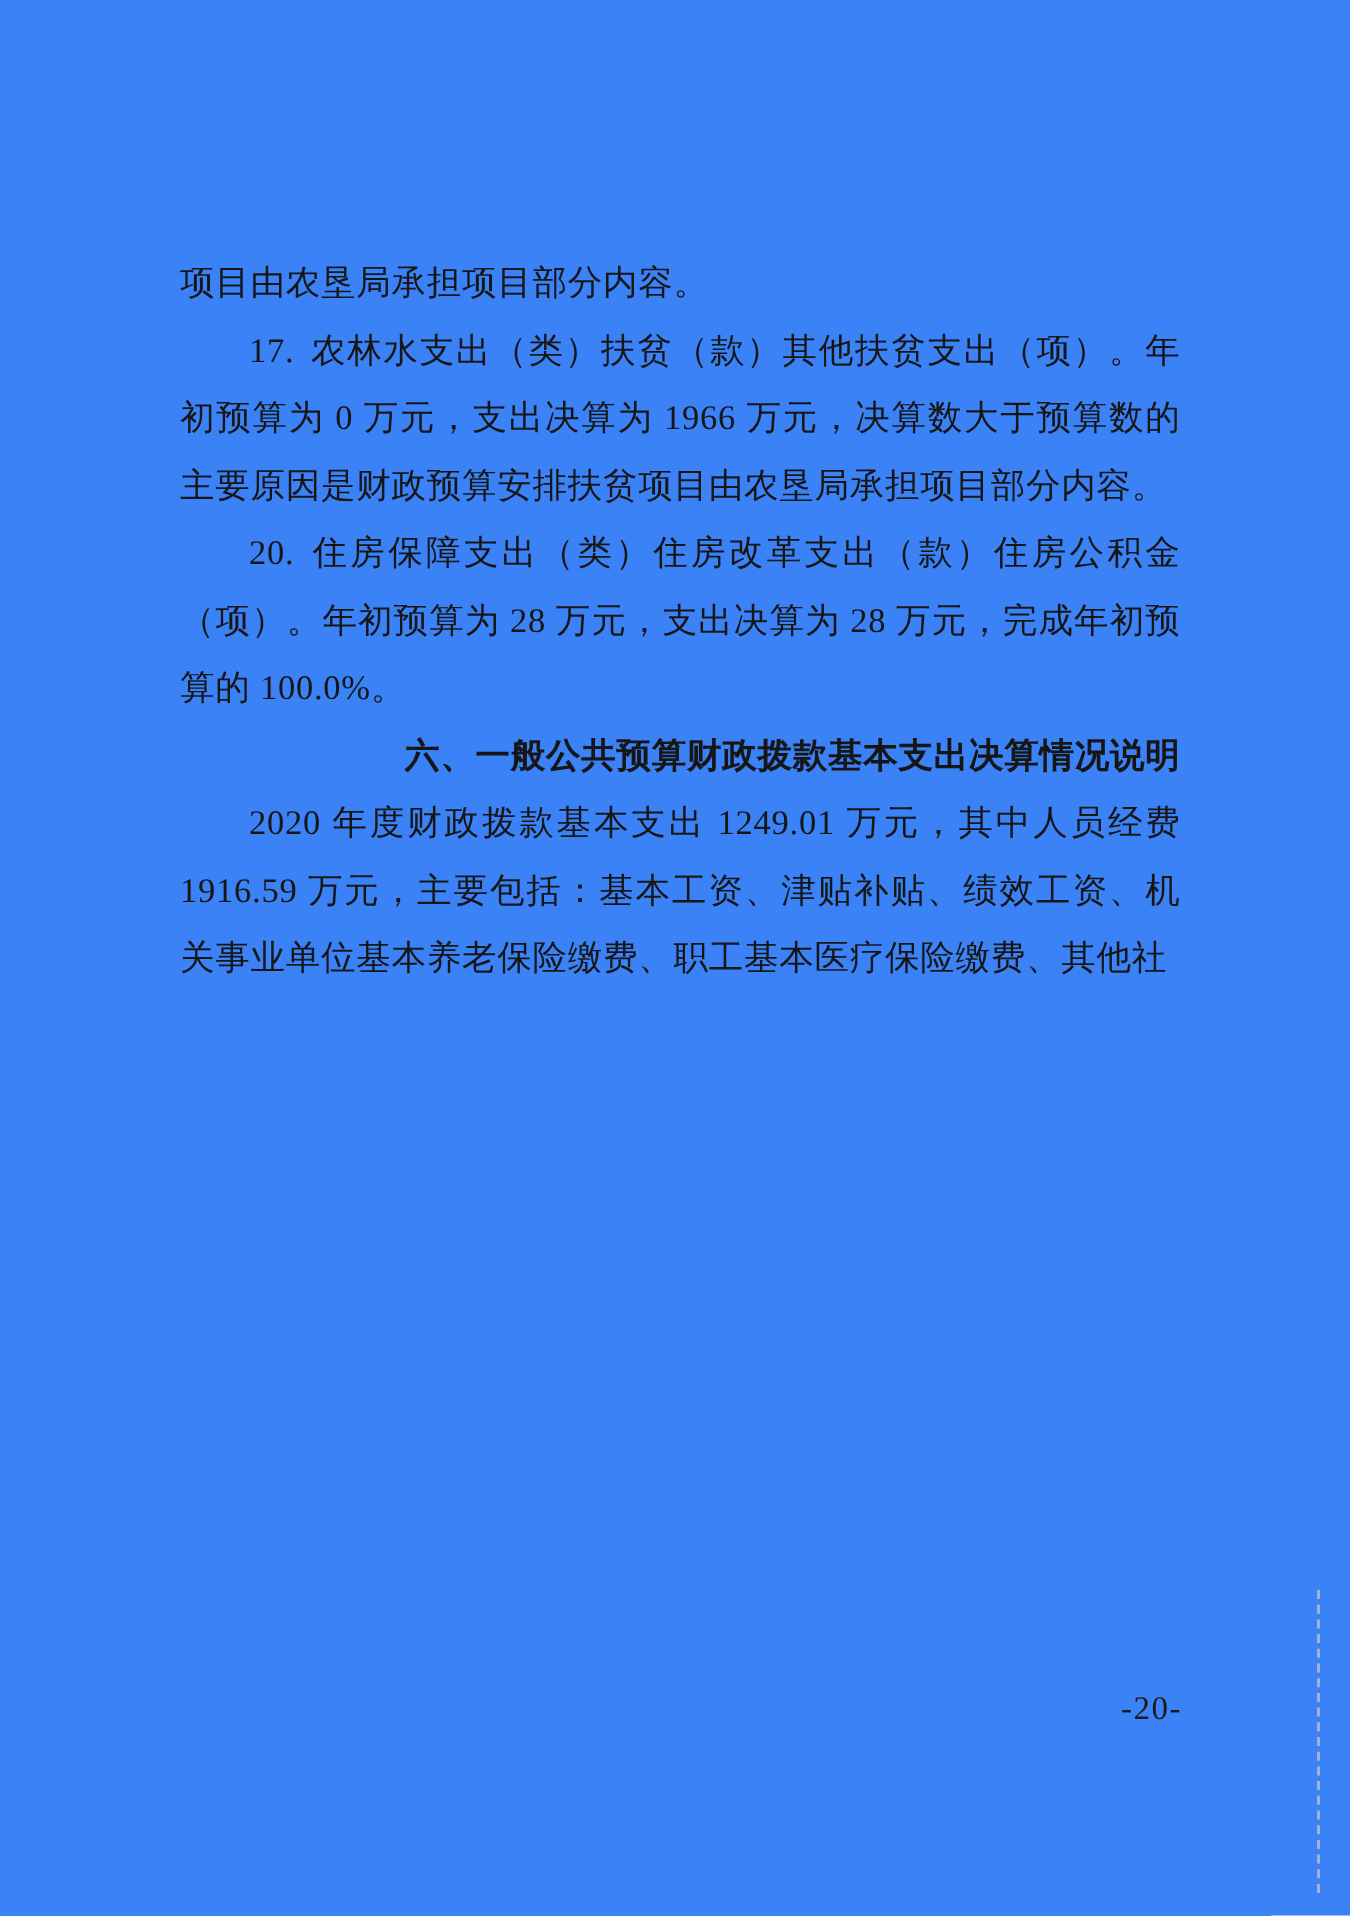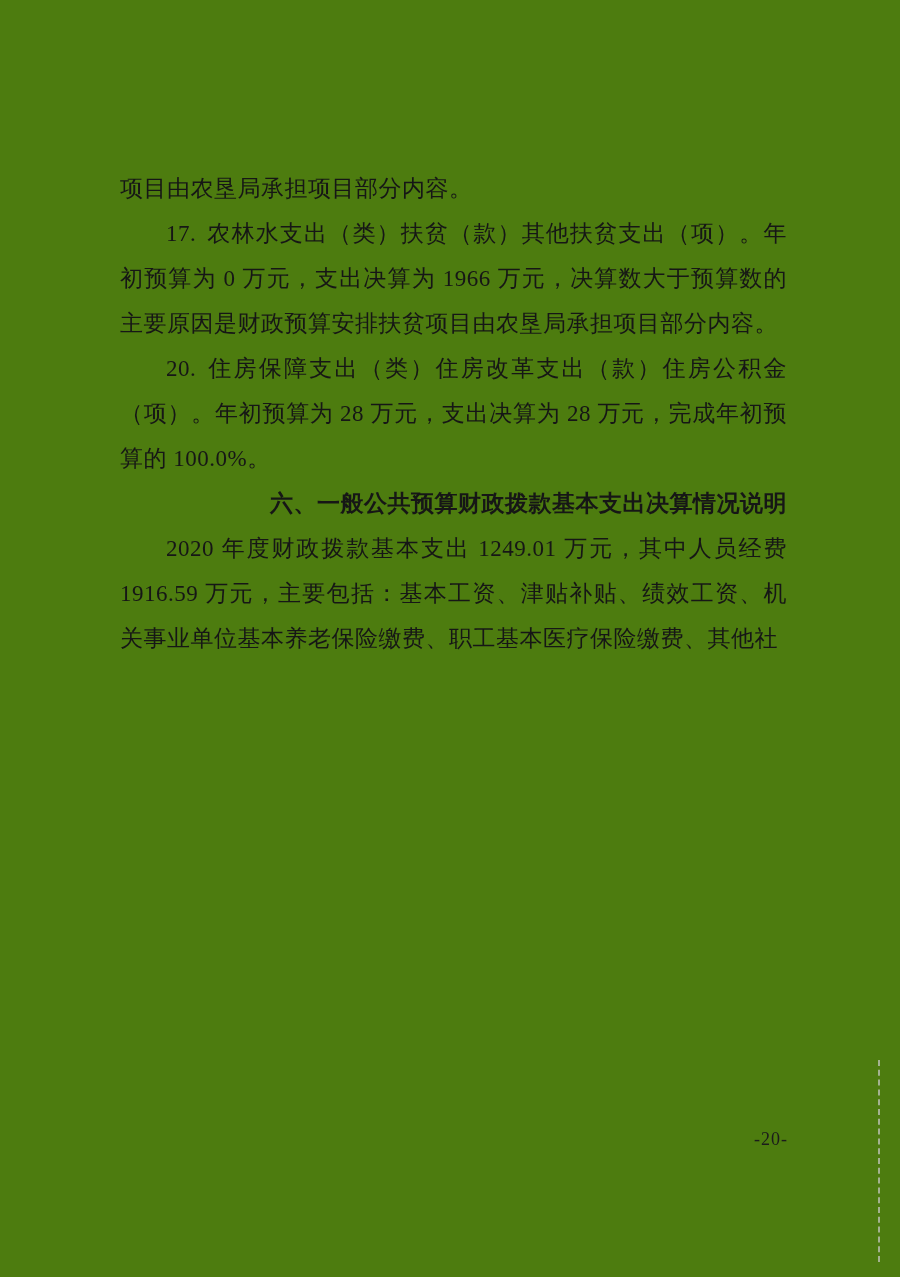--- a/index.html
+++ b/index.html
@@ -5,21 +5,21 @@
   html, body {
     margin: 0;
     padding: 0;
     background: #e8e8e8;
   }
   .page {
     position: relative;
     width: 900px;
     height: 1277px;
     margin: 0 auto;
-    background: #4d7c0f;
+    background: #3b82f6;
     box-sizing: border-box;
     padding: 166px 113px 0 120px;
     font-family: "Liberation Serif", "DejaVu Serif", serif;
     font-size: 23px;
     line-height: 45px;
     color: #161616;
     overflow: hidden;
   }
   .para {
     margin: 0;
@@ -38,21 +38,21 @@
   }
   .section-heading {
     font-family: "Liberation Sans", "DejaVu Sans", sans-serif;
     font-weight: 700;
     text-align: right;
   }
   .page-number {
     position: absolute;
     top: 1126px;
     right: 112px;
-    font-size: 18px;
+    font-size: 22px;
     line-height: 26px;
     letter-spacing: 1px;
     color: #1b1b1b;
   }
   .scan-artifact {
     position: absolute;
     left: 878px;
     top: 1060px;
     height: 202px;
     width: 0;

